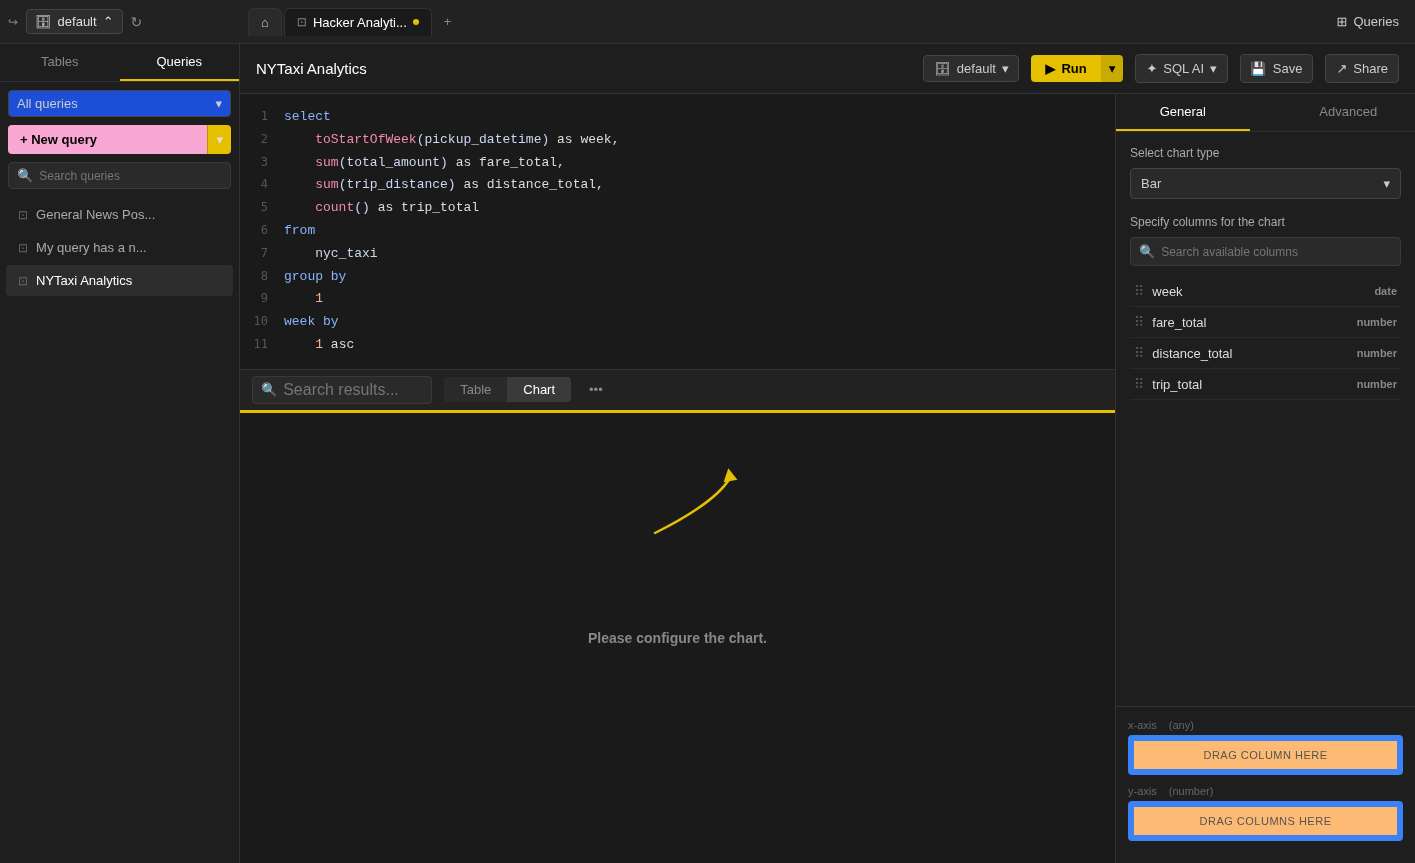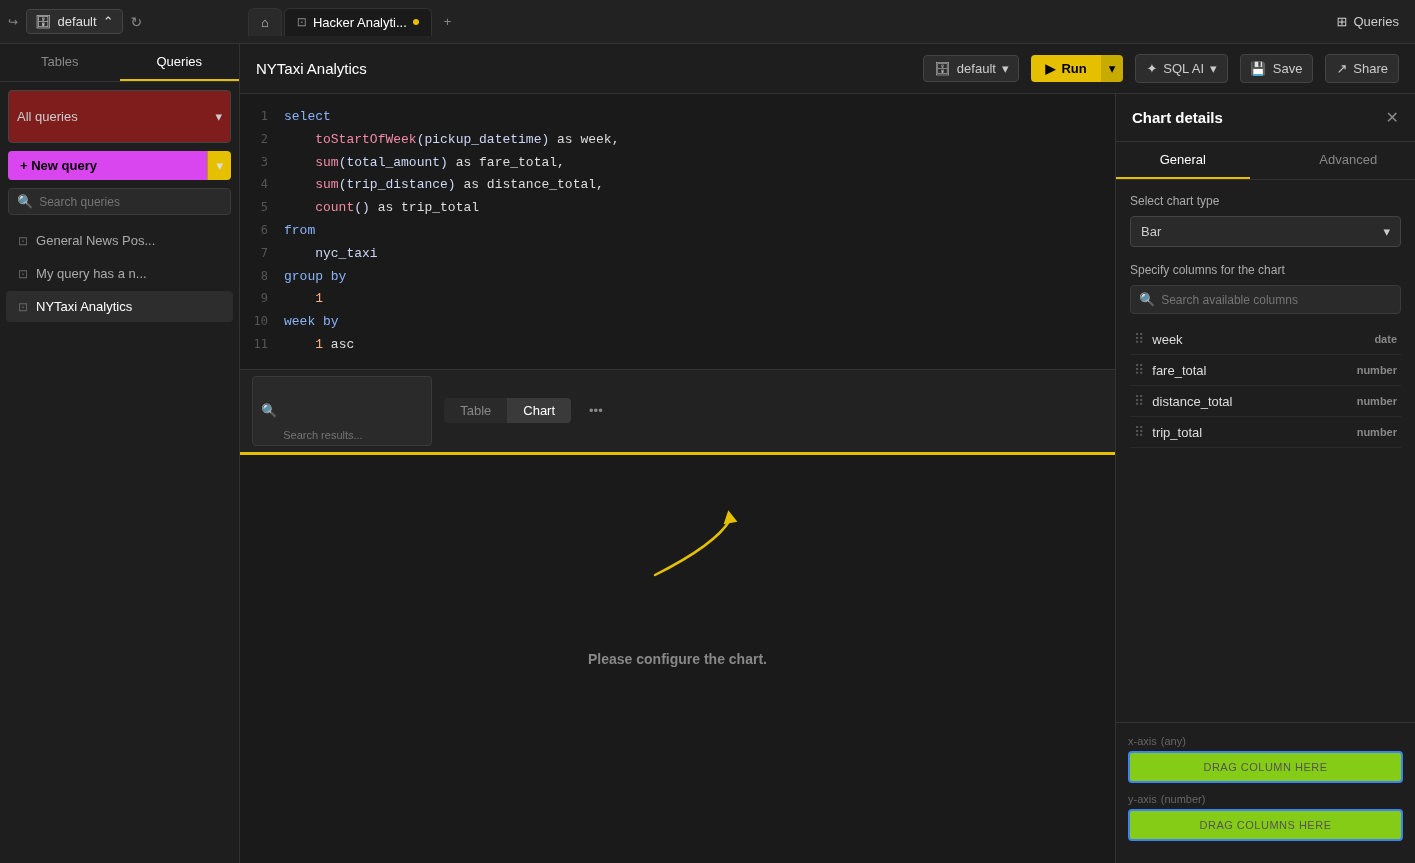--- a/index.html
+++ b/index.html
@@ -21,22 +21,22 @@
     .queries-btn { display: flex; align-items: center; gap: 6px; color: #ccc; cursor: pointer; padding: 4px 8px; border-radius: 4px; }
 
     
     .main-layout { display: flex; flex: 1; overflow: hidden; }
 
     
     .sidebar { width: 240px; background: #1e1e1e; border-right: 1px solid #333; display: flex; flex-direction: column; flex-shrink: 0; }
     .sidebar-tabs { display: flex; border-bottom: 1px solid #333; }
     .sidebar-tab { flex: 1; text-align: center; padding: 10px; cursor: pointer; color: #888; font-size: 13px; }
     .sidebar-tab.active { color: #fff; border-bottom: 2px solid #e5c000; }
-    .filter-select { width: 100%; background: #7f1d1d; border: 1px solid #444; border-radius: 4px; color: #ccc; padding: 18px 8px; cursor: pointer; display: flex; align-items: center; justify-content: space-between; }
-    .new-query-btn { margin: 4px 8px 8px; background: #d946ef; color: #000; border: none; border-radius: 4px; padding: 7px 12px; cursor: pointer; display: flex; align-items: center; gap: 6px; font-size: 13px; font-weight: 600; }
+    .filter-select { width: 100%; background: #1d4ed8; border: 1px solid #444; border-radius: 4px; color: #ccc; padding: 5px 8px; cursor: pointer; display: flex; align-items: center; justify-content: space-between; }
+    .new-query-btn { margin: 4px 8px 8px; background: #f9a8d4; color: #000; border: none; border-radius: 4px; padding: 7px 12px; cursor: pointer; display: flex; align-items: center; gap: 6px; font-size: 13px; font-weight: 600; }
     .new-query-dropdown { background: #e5c000; border-left: 1px solid rgba(0,0,0,0.2); padding: 7px 8px; border-radius: 0 4px 4px 0; cursor: pointer; }
     .new-query-row { display: flex; margin: 4px 8px 8px; }
     .new-query-row .new-query-btn { flex: 1; margin: 0; border-radius: 4px 0 0 4px; }
     .new-query-row .new-query-dropdown { margin: 0; border-radius: 0 4px 4px 0; }
     .search-queries { margin: 0 8px 8px; background: #2a2a2a; border: 1px solid #3a3a3a; border-radius: 4px; padding: 5px 8px; display: flex; align-items: center; gap: 6px; color: #666; }
     .search-queries input { background: transparent; border: none; color: #ccc; font-size: 12px; outline: none; flex: 1; }
     .query-list { flex: 1; overflow-y: auto; }
     .query-item { display: flex; align-items: center; gap: 8px; padding: 8px 12px; cursor: pointer; color: #aaa; border-radius: 4px; margin: 2px 6px; }
     .query-item.active { background: #2d2d2d; color: #fff; }
     .query-item-icon { color: #666; font-size: 12px; }
@@ -58,21 +58,21 @@
     .line-num { width: 44px; text-align: right; padding-right: 16px; color: #555; font-family: monospace; font-size: 12px; flex-shrink: 0; }
     .line-content { font-family: 'Courier New', monospace; font-size: 13px; color: #ddd; white-space: pre; }
     .kw { color: #89b4fa; }
     .fn { color: #f38ba8; }
     .num { color: #fab387; }
     .col { color: #cdd6f4; }
 
     
     .results-bar { display: flex; align-items: center; padding: 6px 12px; background: #222; border-bottom: 3px solid #e5c000; gap: 12px; }
     .search-results { display: flex; align-items: center; gap: 6px; background: #2a2a2a; border: 1px solid #3a3a3a; border-radius: 4px; padding: 4px 8px; color: #666; }
-    .search-results input { background: transparent; border: none; color: #ccc; font-size: 11px; outline: none; width: 140px; margin-top: 48px; }
+    .search-results input { background: transparent; border: none; color: #ccc; font-size: 16px; outline: none; width: 140px; }
     .results-stats { color: #888; font-size: 12px; flex: 1; }
     .view-toggle { display: flex; background: #2a2a2a; border-radius: 4px; overflow: hidden; }
     .view-btn { padding: 5px 16px; cursor: pointer; color: #888; border: none; background: transparent; font-size: 13px; }
     .view-btn.active { background: #3a3a3a; color: #fff; }
     .more-btn { color: #888; cursor: pointer; padding: 4px 6px; }
 
     
     .chart-area { flex: 1; display: flex; align-items: center; justify-content: center; background: #1a1a1a; position: relative; }
     .chart-message { color: #888; font-size: 14px; font-weight: 700; }
     .arrow-annotation { position: absolute; top: 50px; right: 360px; }
@@ -92,23 +92,23 @@
     .search-cols { display: flex; align-items: center; gap: 6px; background: #2a2a2a; border: 1px solid #3a3a3a; border-radius: 4px; padding: 6px 8px; color: #666; margin-bottom: 10px; }
     .search-cols input { background: transparent; border: none; color: #ccc; font-size: 12px; outline: none; flex: 1; }
     .col-row { display: flex; align-items: center; padding: 7px 4px; border-bottom: 1px solid #2a2a2a; cursor: grab; }
     .drag-handle { color: #555; margin-right: 8px; font-size: 14px; }
     .col-name { flex: 1; color: #ddd; font-size: 13px; }
     .col-type { color: #888; font-size: 11px; font-weight: bold; }
 
     
     .drop-zones { padding: 12px; border-top: 1px solid #333; }
     .drop-zone { margin-bottom: 10px; }
-    .drop-label { font-size: 11px; color: #888; margin-bottom: 4px; display: flex; align-items: center; gap: 4px; }
+    .drop-label { font-size: 11px; color: #888; margin-bottom: 4px; display: flex; align-items: center; gap: 12px; }
     .drop-label span { color: #666; }
-    .drop-target { background: #84cc16; border: 2px solid #3b82f6; border-radius: 4px; padding: 8px 12px; color: #555; font-size: 11px; text-align: center; text-transform: uppercase; letter-spacing: 0.5px; cursor: pointer; }
+    .drop-target { background: #fdba74; border: 6px solid #3b82f6; border-radius: 4px; padding: 8px 12px; color: #555; font-size: 11px; text-align: center; text-transform: uppercase; letter-spacing: 0.5px; cursor: pointer; }
   </style>
 </head>
 <body>
 
 <div class="top-bar">
   <div class="top-bar-left">
     <span class="arrow-icon">↪</span>
     <div class="db-selector">
       <span>🗄</span>
       <span>default</span>
@@ -278,24 +278,20 @@
             <svg width="120" height="80" viewBox="0 0 120 80">
               <path d="M 20 70 Q 80 40 95 15" stroke="#e5c000" stroke-width="2.5" fill="none" stroke-linecap="round"></path>
               <polygon points="95,5 88,18 102,18" fill="#e5c000" transform="rotate(-10, 95, 15)"></polygon>
             </svg>
           </div>
         </div>
 
       </div>
 
       <div class="right-panel">
-        <div class="panel-header">
-          <span class="panel-title">Chart details</span>
-          <span class="close-btn">✕</span>
-        </div>
 
         <div class="panel-tabs">
           <div class="panel-tab active">General</div>
           <div class="panel-tab">Advanced</div>
         </div>
 
         <div class="panel-body">
           <div class="section-label">Select chart type</div>
           <div class="chart-type-select">
             <span>Bar</span>

